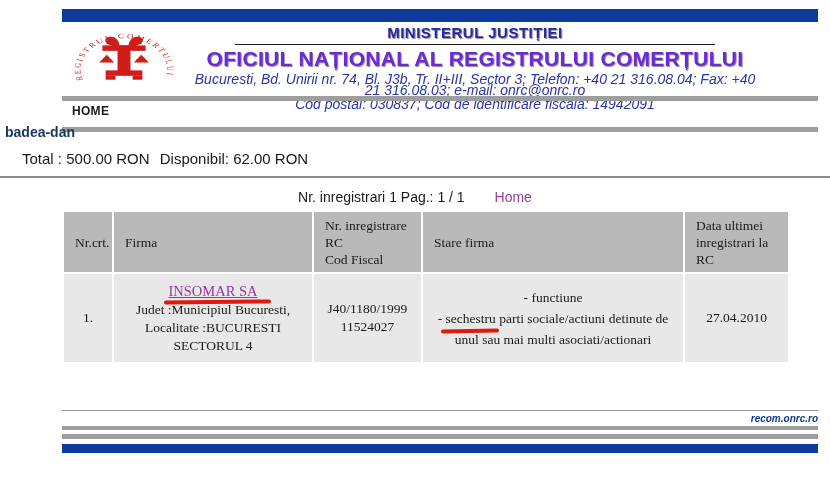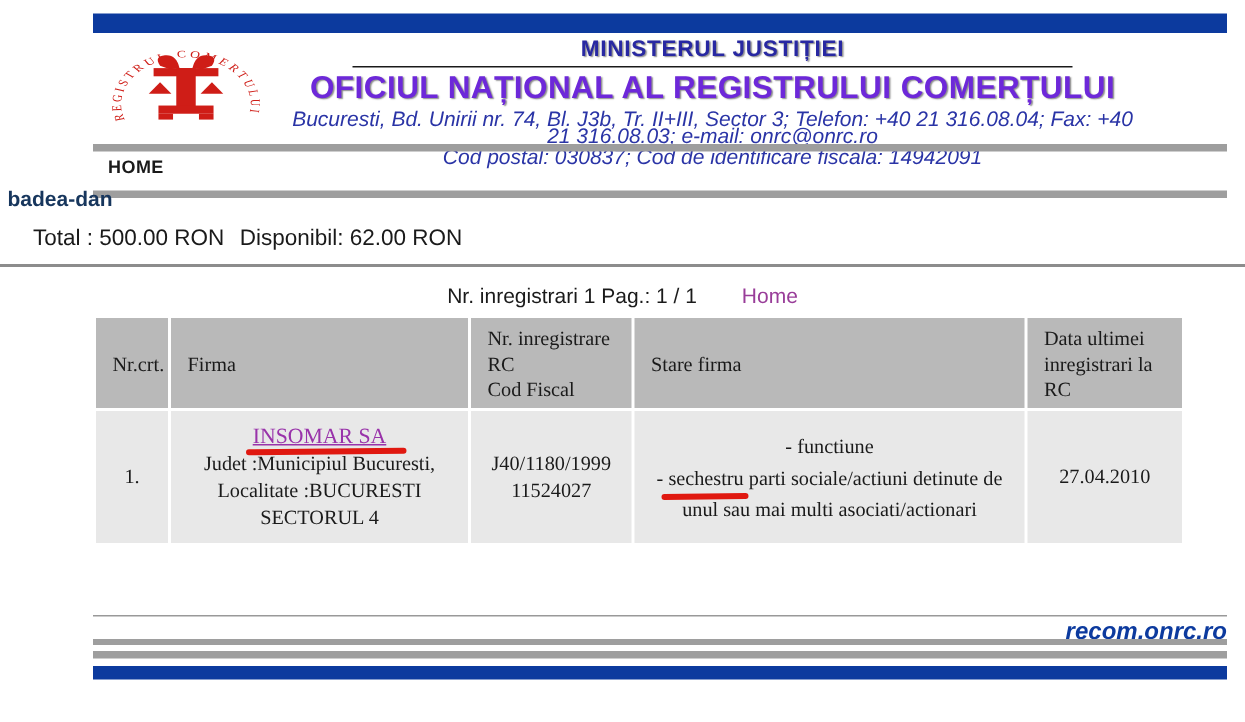--- a/index.html
+++ b/index.html
@@ -43,21 +43,21 @@
                 font-size:13.5px;}
   td.cell-company{vertical-align:top;padding-top:6px;line-height:16px;font-size:12.5px;}
   .company-link{font-size:14.5px;color:#9933aa;text-decoration:underline;}
   .rel{position:relative;display:inline-block;}
   .redmark{position:absolute;background:#e01810;height:4px;border-radius:2px;}
   .redmark-company{left:-4px;right:-14px;bottom:-3px;transform:rotate(-0.6deg);}
   .redmark-status{left:-5px;right:-3px;bottom:-4px;transform:rotate(-0.8deg);}
   .status-lines{line-height:21px;}
   
   .footer-rule{position:absolute;left:62px;top:410px;width:756px;height:1px;background:#999;}
-  .site-link{position:absolute;right:12px;top:413px;font-size:16px;font-weight:bold;
+  .site-link{position:absolute;right:12px;top:413px;font-size:10px;font-weight:bold;
              font-style:italic;color:#0c3a9e;text-decoration:none;}
   
   .logo{position:absolute;left:70px;top:22px;width:108px;height:78px;}
 </style>
 </head>
 <body>
 
 <div class="page">
 
   <div class="bar bar-blue" style="top:9px;height:13px;"></div>

